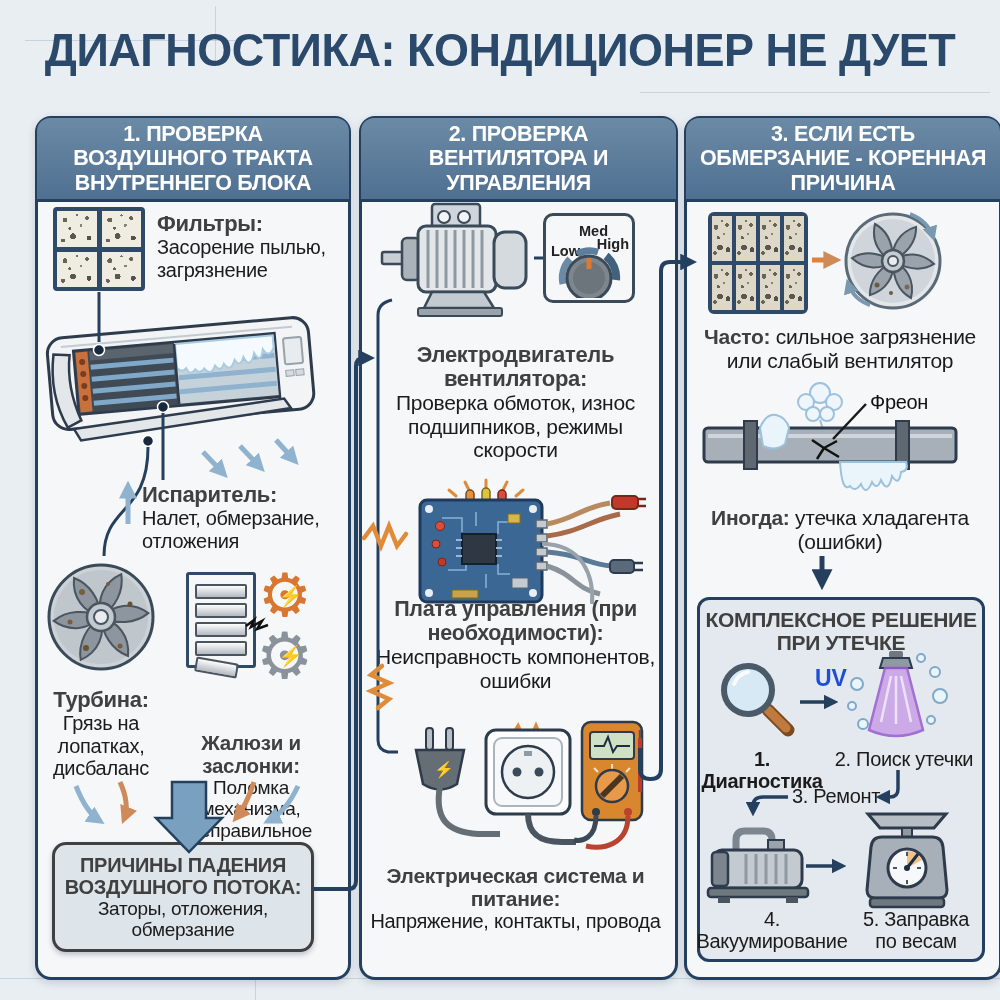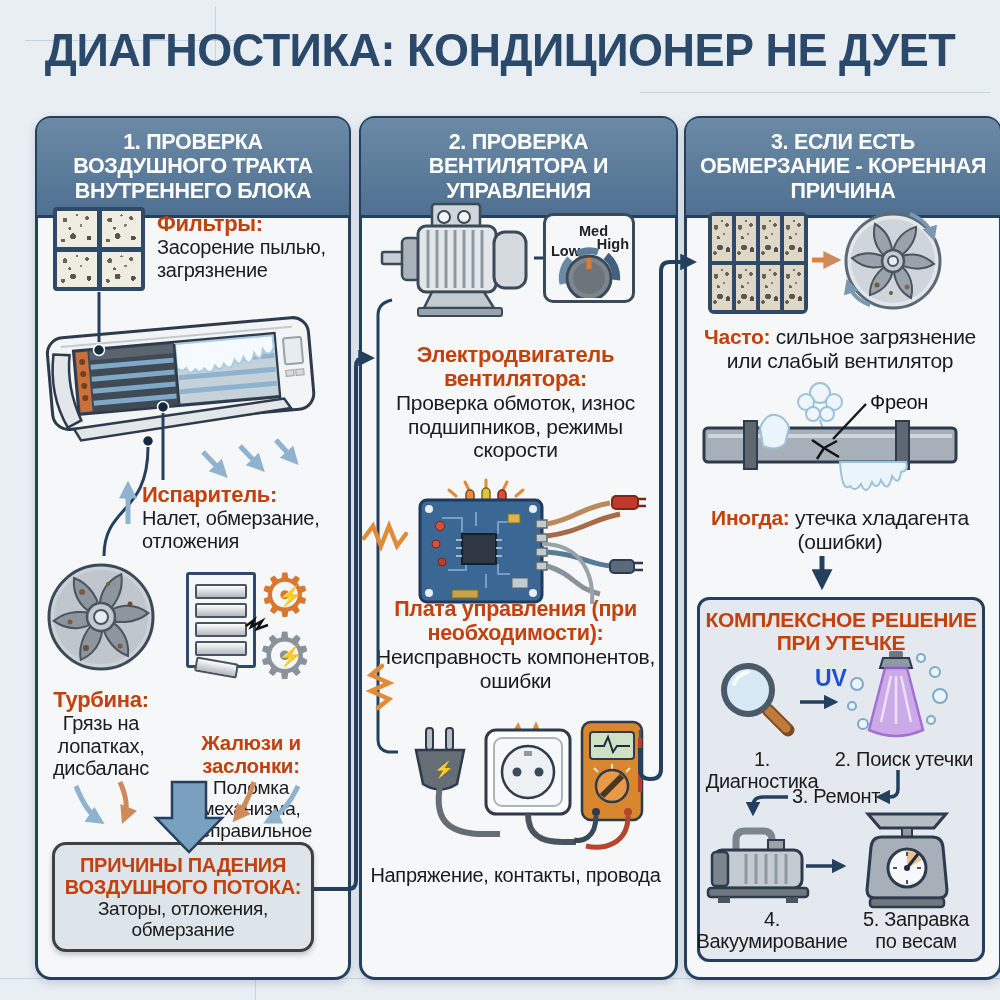--- a/index.html
+++ b/index.html
@@ -4,26 +4,26 @@
 <style>
   html,body{margin:0;padding:0;background:#dfe5ec;}
   .canvas{position:relative;width:1000px;height:1000px;background:#e9eef3;overflow:hidden;
           font-family:"Liberation Sans",sans-serif;color:#1b1b1b;}
   .bp{position:absolute;background:rgba(110,145,180,.28);}
   .bp.h{height:1px;} .bp.v{width:1px;}
   .title{position:absolute;top:24px;left:0;width:100%;text-align:center;
          font-size:45px;font-weight:bold;color:#2b4a6b;letter-spacing:-.5px;transform:scaleY(1.04);}
   .col{position:absolute;top:116px;height:858px;background:#f5f7f9;border:3.5px solid #24405e;
        border-radius:16px;box-shadow:0 3px 8px rgba(30,50,80,.18);}
-  .col-header{position:absolute;top:-1px;left:-1px;right:-1px;height:100px;border-radius:13px 13px 0 0;
+  .col-header{position:absolute;top:-1px;left:-1px;right:-1px;height:84px;border-radius:13px 13px 0 0;
        background:linear-gradient(180deg,#6b8aa5,#507092);border-bottom:3px solid #24405e;
        color:#fff;font-weight:bold;font-size:21.5px;line-height:1.12;text-align:center;
        display:flex;align-items:center;justify-content:center;padding:10px 10px;box-sizing:border-box;letter-spacing:-.3px;}
   .abs{position:absolute;}
-  .t-head{font-weight:bold;font-size:22px;color:#c2410c;line-height:1.1;letter-spacing:-.3px;}
+  .t-head{font-weight:bold;font-size:22px;color:#404040;line-height:1.1;letter-spacing:-.3px;}
   .t-body{font-size:20px;color:#1b1b1b;line-height:1.12;letter-spacing:-.3px;}
   .center{text-align:center;}
   .resultbox{position:absolute;background:#dde4ea;border:3px solid #404040;border-radius:14px;
        box-sizing:border-box;padding:9px 6px;text-align:center;box-shadow:0 3px 5px rgba(30,50,80,.25);}
   .solbox{position:absolute;background:#e3e9ee;border:3px solid #24405e;border-radius:12px;box-sizing:border-box;}
   .filter2{display:grid;grid-template-columns:1fr 1fr;grid-template-rows:1fr 1fr;gap:5px;
        background:#2e4a68;border:4px solid #2e4a68;border-radius:4px;box-sizing:border-box;}
   .filter4{display:grid;grid-template-columns:repeat(4,1fr);grid-template-rows:1fr 1fr;gap:4px;
        background:#2e4a68;border:4px solid #2e4a68;border-radius:6px;box-sizing:border-box;}
   .pane{background-color:#efece1;background-image:
@@ -311,20 +311,21 @@
       <circle cx="206" cy="92" r="4" fill="#2e3b4c"></circle>
         <circle cx="238" cy="92" r="4" fill="#b8432f"></circle>
       <line x1="250" y1="18" x2="250" y2="72" stroke="#c0392b" stroke-width="4"></line>
       <line x1="250" y1="10" x2="250" y2="18" stroke="#555" stroke-width="2.5"></line>
       <path d="M238,96 C238,124 214,130 196,126" fill="none" stroke="#b8432f" stroke-width="5"></path>
       <path d="M206,96 C206,118 192,122 184,120" fill="none" stroke="#3a4a58" stroke-width="5"></path>
     </svg>
   </div>
 
   <div class="abs center" style="left:368px;top:864px;width:295px;">
+    <div class="t-head" style="font-size:21px;">Электрическая система и питание:</div>
     <div class="t-body" style="font-size:20px;">Напряжение, контакты, провода</div>
   </div>
 
   <div class="abs filter4" style="left:708px;top:212px;width:100px;height:102px;">
     <div class="pane d"></div>
     <div class="pane d"></div>
     <div class="pane d"></div>
     <div class="pane d"></div>
     <div class="pane d"></div>
     <div class="pane d"></div>
@@ -409,21 +410,21 @@
           <circle cx="20" cy="74" r="5"></circle>
         <circle cx="92" cy="22" r="5"></circle>
           <circle cx="97" cy="46" r="7"></circle>
           <circle cx="88" cy="70" r="4"></circle>
         <circle cx="78" cy="8" r="4"></circle>
       </g>
     </svg>
   </div>
   <div class="uvtext" style="left:815px;top:665px;">UV</div>
 
-  <div class="abs center t-body" style="left:698px;top:748px;width:128px;font-size:20px;">1. Диагностика</div>
+  <div class="abs center t-body" style="left:698px;top:748px;width:128px;font-size:20px;font-weight:bold;">1. Диагностика</div>
   <div class="abs center t-body" style="left:828px;top:748px;width:152px;font-size:20px;">2. Поиск утечки</div>
   <div class="abs center t-body" style="left:790px;top:785px;width:92px;font-size:20px;">3. Ремонт</div>
 
   <div class="abs" style="left:706px;top:822px;">
     <svg width="110" height="85" viewBox="0 0 110 85">
       <path d="M30,28 v-10 q0,-9 9,-9 h18 q9,0 9,9 v8" fill="none" stroke="#7d868e" stroke-width="7"></path>
       <rect x="62" y="18" width="16" height="12" fill="#9aa3ab" stroke="#2e3b4c" stroke-width="2"></rect>
       <rect x="8" y="28" width="88" height="38" rx="8" fill="#c3cad0" stroke="#2e3b4c" stroke-width="3"></rect>
       <g stroke="#8f99a1" stroke-width="3">
         <line x1="40" y1="32" x2="40" y2="62"></line>

